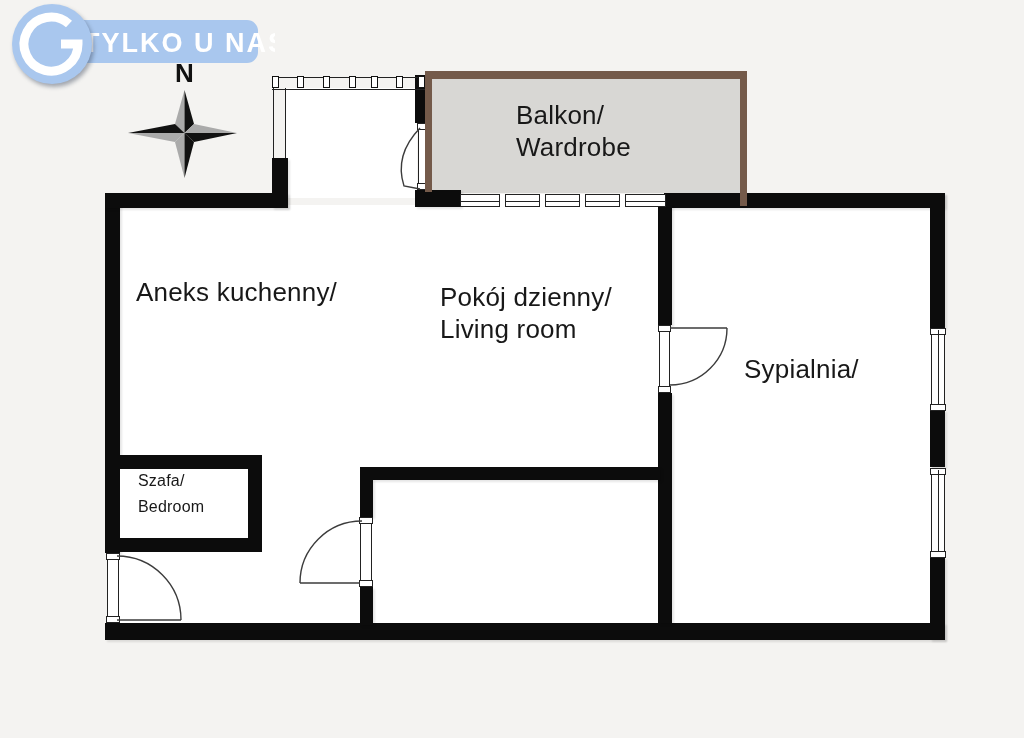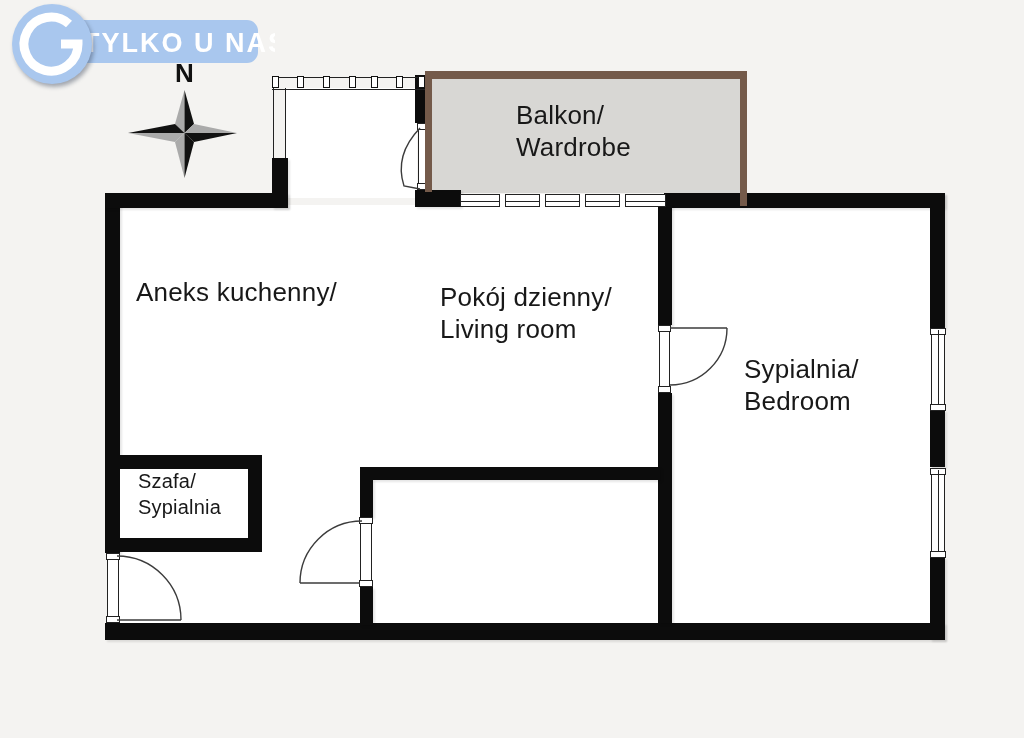--- a/index.html
+++ b/index.html
@@ -23,21 +23,21 @@
   .vframe{position:absolute;background:#fff;border-left:1.3px solid #222;border-right:1.3px solid #222;}
   
   .rail-h{position:absolute;border-top:1.6px solid #222;border-bottom:1.6px solid #222;background:transparent;}
   .rail-v{position:absolute;border-left:1.6px solid #222;border-right:1.6px solid #222;background:transparent;}
   .post{position:absolute;width:7px;height:12px;background:#fff;border:1.4px solid #111;box-sizing:border-box;}
   
   .closet{position:absolute;background:#fff;border:14px solid #0c0c0c;box-sizing:border-box;}
   
   .room-label{position:absolute;color:#181818;font-size:26px;line-height:32px;letter-spacing:0.2px;white-space:nowrap;}
   .room-label span{display:block;}
-  .small-label{font-size:20px;line-height:26px;}
+  .small-label{font-size:16px;line-height:26px;}
   .north-label{position:absolute;color:#111;font-size:26px;font-weight:600;}
   
   .layer{position:absolute;left:0;top:0;pointer-events:none;}
   .logo-banner-text{font-weight:bold;font-size:27px;letter-spacing:2px;fill:#ffffff;font-family:"Liberation Sans",sans-serif;}
 </style>
 </head>
 <body>
 
 <div class="canvas">
 
@@ -133,22 +133,21 @@
   </div>
   <div class="room-label" style="left:136px;top:276px;">
     <span>Aneks kuchenny/</span>
   </div>
   <div class="room-label" style="left:440px;top:281px;">
     <span>Pokój dzienny/</span>
     <span>Living room</span>
   </div>
   <div class="room-label" style="left:737px;top:353px;margin-left:7px;">
     <span>Sypialnia/</span>
-    <span>Bedroom</span>
   </div>
   <div class="room-label" style="left:451px;top:518px;">
   </div>
   <div class="room-label small-label" style="left:138px;top:468px;">
     <span>Szafa/</span>
-    <span>Sypialnia</span>
+    <span>Bedroom</span>
   </div>
 
 </div>
 
 </body></html>

